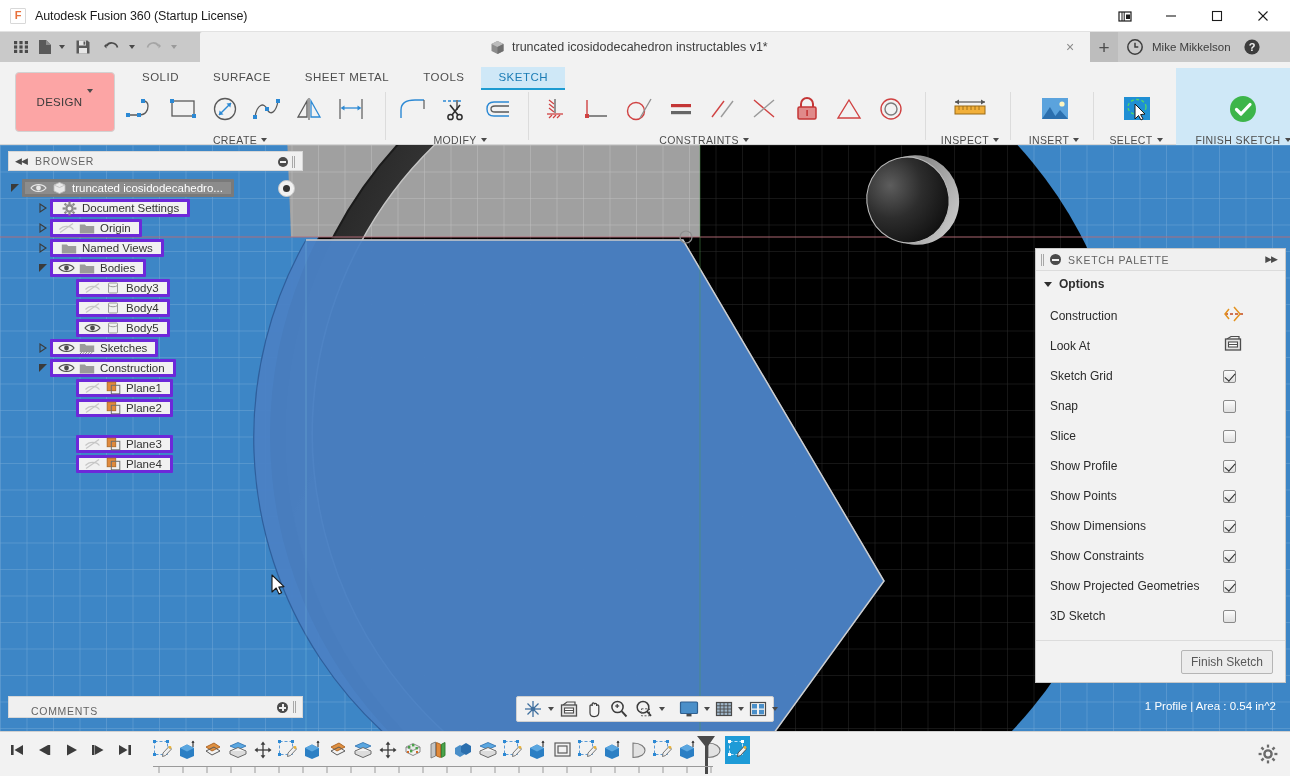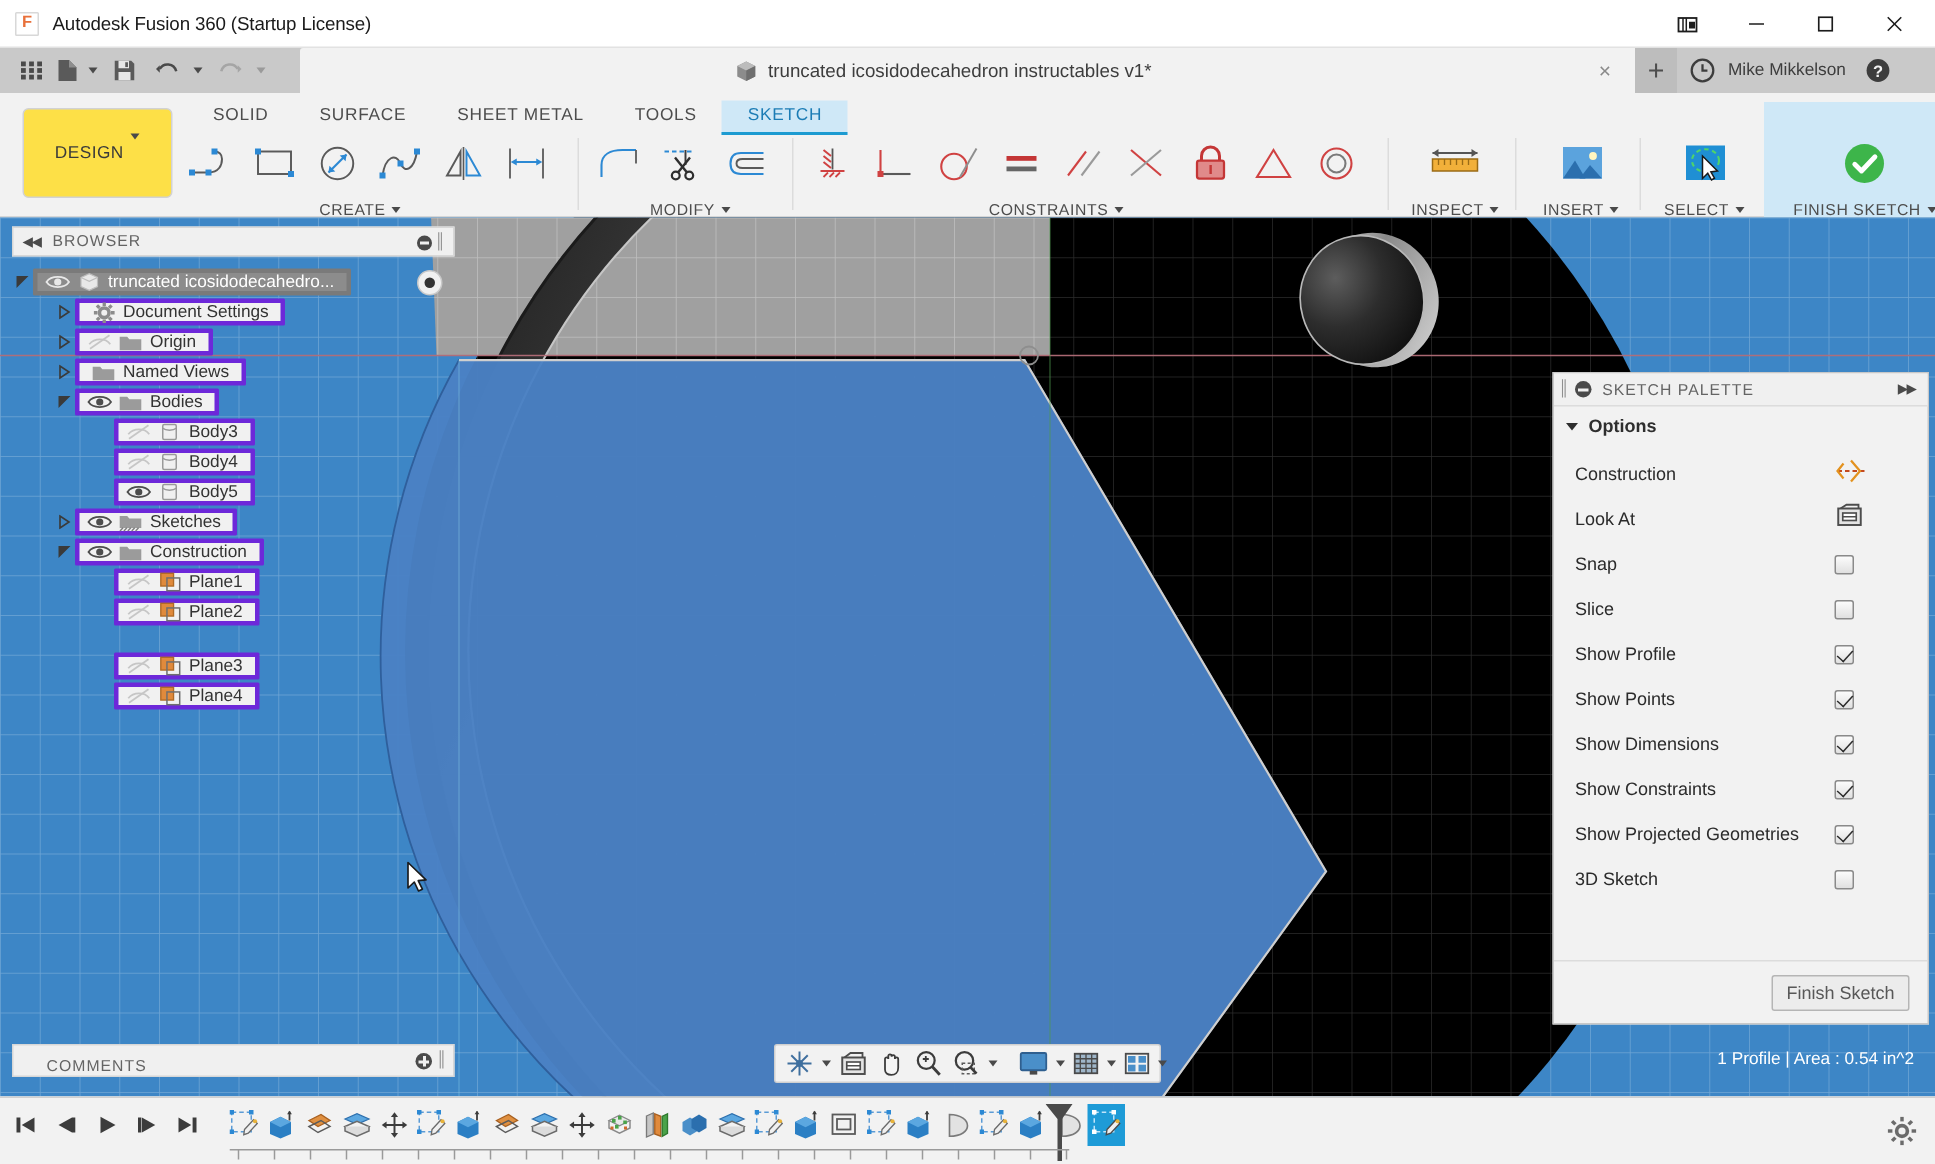--- a/index.html
+++ b/index.html
@@ -69,21 +69,21 @@
   .qr-icon { width: 26px; height:26px; display:flex;align-items:center;justify-content:center; }
   .username { font-size: 11.5px; color: #3d3d3d; white-space:nowrap; }
 
   
   .ribbon {
     position: absolute; left: 0; top: 62px; width: 1290px; height: 83px;
     background: #f2f2f2; border-bottom: 1px solid #d6d6d6;
   }
   .design-box {
     position: absolute; left: 15px; top: 10px; width: 100px; height: 60px;
-    border: 1px solid #d2d2d2; border-radius: 4px; background:#fde047;
+    border: 1px solid #d2d2d2; border-radius: 4px; background:#fca5a5;
     display: flex; align-items: center; justify-content: center; gap: 5px;
   }
   .design-box .lbl { font-size: 11.5px; color: #3a3a3a; letter-spacing: .3px; }
 
   .tabs {
     position: absolute; left: 125px; top: 5px; height: 24px;
     display: flex; align-items: flex-start; gap: 0px;
   }
   .rtab {
     font-size: 11.5px; color: #4d4d4d; letter-spacing: .5px;
@@ -1028,20 +1028,26 @@
             <svg width="20" height="18" viewBox="0 0 20 18">
               <path d="M4 4 L8 1.5 L16 1.5 L16 4" fill="none" stroke="#4d4d4d" stroke-width="1.2"></path>
               <rect x="2.5" y="4" width="15" height="11" fill="#e4e4e4" stroke="#4d4d4d" stroke-width="1.3"></rect>
               <rect x="5.5" y="7" width="9" height="5" fill="#fff" stroke="#4d4d4d" stroke-width="1.1"></rect>
               <line x1="5.5" y1="9.5" x2="14.5" y2="9.5" stroke="#4d4d4d" stroke-width="1"></line>
             </svg>
           </span>
         </span>
       </div>
 
+      <div class="pal-row">
+        <span class="nm">Sketch Grid</span>
+        <span class="ctl">
+            <span class="cbox on"></span>
+          </span>
+      </div>
 
       <div class="pal-row">
         <span class="nm">Snap</span>
         <span class="ctl">
             <span class="cbox"></span>
           </span>
       </div>
 
       <div class="pal-row">
         <span class="nm">Slice</span>

